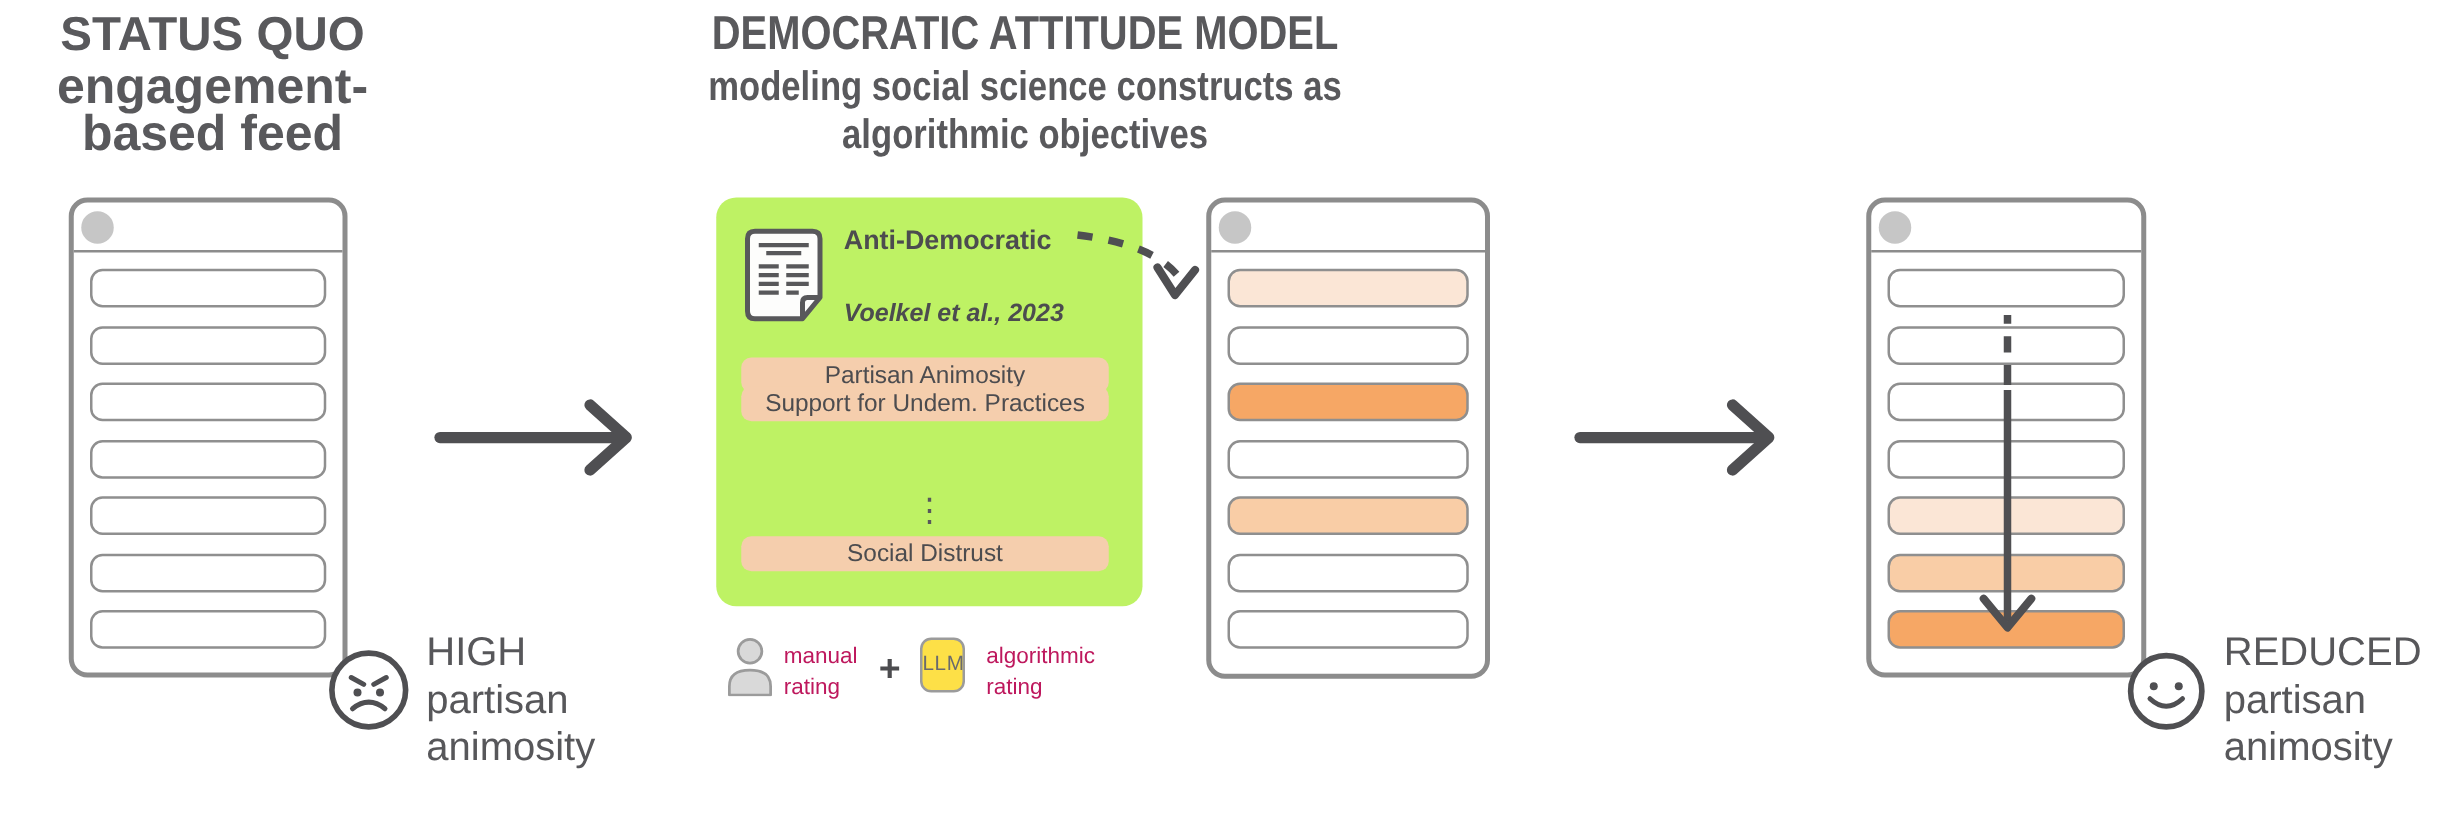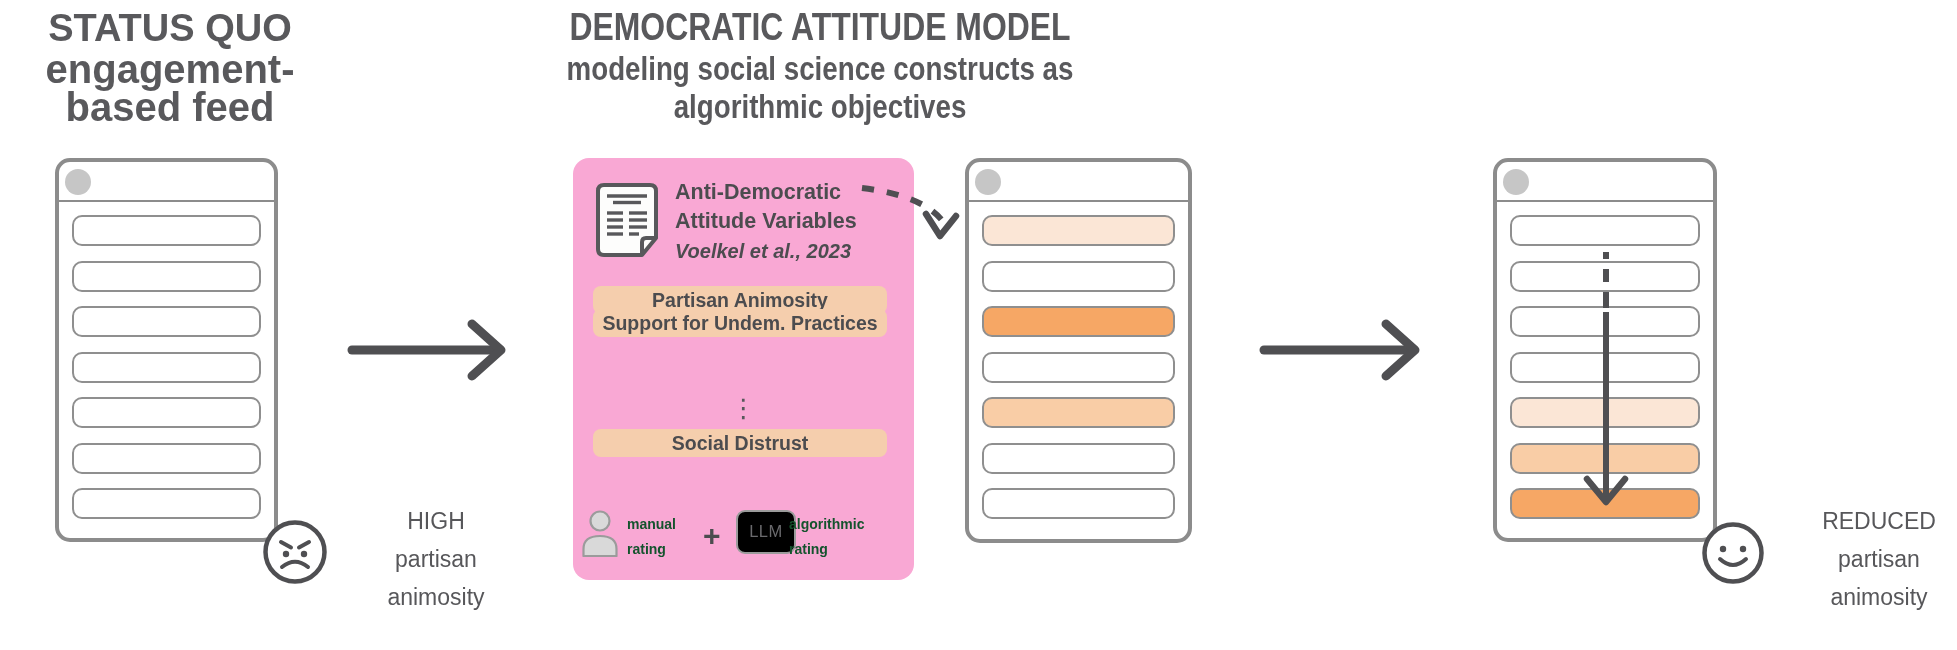--- a/index.html
+++ b/index.html
@@ -26,42 +26,42 @@
     box-sizing:border-box;
   }
   .phone-header{height:38px;border-bottom:2.5px solid #8c8c8c;position:relative;}
   .avatar{position:absolute;left:6px;top:7px;width:26px;height:26px;border-radius:50%;background:#c6c6c6;}
   .feed-row{
     position:absolute;left:13px;right:13px;height:31px;border:2.5px solid #8f8f8f;
     border-radius:10px;box-sizing:border-box;background:#fff;
   }
   
   .model-box{
-    position:absolute;left:573px;top:158px;width:341px;height:422px;background:#f9a8d4;
+    position:absolute;left:573px;top:158px;width:341px;height:327px;background:#bef264;
     border-radius:16px;
   }
   .doc-icon{position:absolute;left:22px;top:24px;width:64px;height:76px;}
   .box-heading{position:absolute;left:102px;top:20px;font-size:21.5px;line-height:29px;font-weight:700;color:#4c4c4f;}
   .box-citation{position:absolute;left:102px;top:82px;font-size:20px;font-weight:700;font-style:italic;color:#4c4c4f;}
   .chip{
     position:absolute;left:20px;width:294px;height:28px;background:#f5cead;border-radius:8px;
-    font-size:19.5px;font-weight:700;color:#4c4c4f;text-align:center;line-height:28px;
+    font-size:19.5px;font-weight:400;color:#4c4c4f;text-align:center;line-height:28px;
   }
   .chip-ellipsis{position:absolute;left:0;width:100%;top:237px;text-align:center;font-size:26px;line-height:26px;color:#58585b;}
   
   .person-icon{position:absolute;left:582px;top:510px;width:36px;height:47px;}
-  .legend-label{position:absolute;font-size:14px;line-height:25px;font-weight:700;color:#14532d;}
+  .legend-label{position:absolute;font-size:18px;line-height:25px;font-weight:400;color:#be185d;}
   .plus-sign{position:absolute;left:703px;top:519px;font-size:30px;font-weight:700;color:#4c4c4f;}
   .llm-chip{
-    position:absolute;left:736px;top:510px;width:60px;height:44px;background:#000000;
+    position:absolute;left:736px;top:510px;width:36px;height:44px;background:#fde047;
     border:2.5px solid #9b9b9b;border-radius:9px;box-sizing:border-box;text-align:center;
     font-size:16.5px;line-height:39px;color:#6a6a6d;letter-spacing:.5px;
   }
   
-  .mood-label{position:absolute;font-size:23px;line-height:38px;font-weight:400;color:#57575a;text-align:center;}
+  .mood-label{position:absolute;font-size:32px;line-height:38px;font-weight:400;color:#57575a;}
   .face{position:absolute;}
   
   .overlay{position:absolute;left:0;top:0;width:1957px;height:650px;pointer-events:none;}
 </style>
 </head>
 <body>
 
 <div class="canvas">
 
   <div class="title-block tb-left">
@@ -101,21 +101,20 @@
         <line x1="12" y1="38" x2="28" y2="38"></line>
           <line x1="34" y1="38" x2="52" y2="38"></line>
         <line x1="12" y1="45" x2="28" y2="45"></line>
           <line x1="34" y1="45" x2="52" y2="45"></line>
         <line x1="12" y1="52" x2="28" y2="52"></line>
           <line x1="34" y1="52" x2="44" y2="52"></line>
       </g>
     </svg>
     <div class="box-heading">
       <div>Anti-Democratic</div>
-      <div>Attitude Variables</div>
     </div>
     <div class="box-citation">Voelkel et al., 2023</div>
     <div class="chip" style="top:128px">Partisan Animosity</div>
     <div class="chip" style="top:151px">Support for Undem. Practices</div>
     <div class="chip-ellipsis">⋮</div>
     <div class="chip" style="top:271px">Social Distrust</div>
   </div>
 
   <svg class="person-icon" viewBox="0 0 36 47">
     <circle cx="18" cy="11" r="9.5" fill="#d9d9d9" stroke="#9b9b9b" stroke-width="2.2"></circle>

